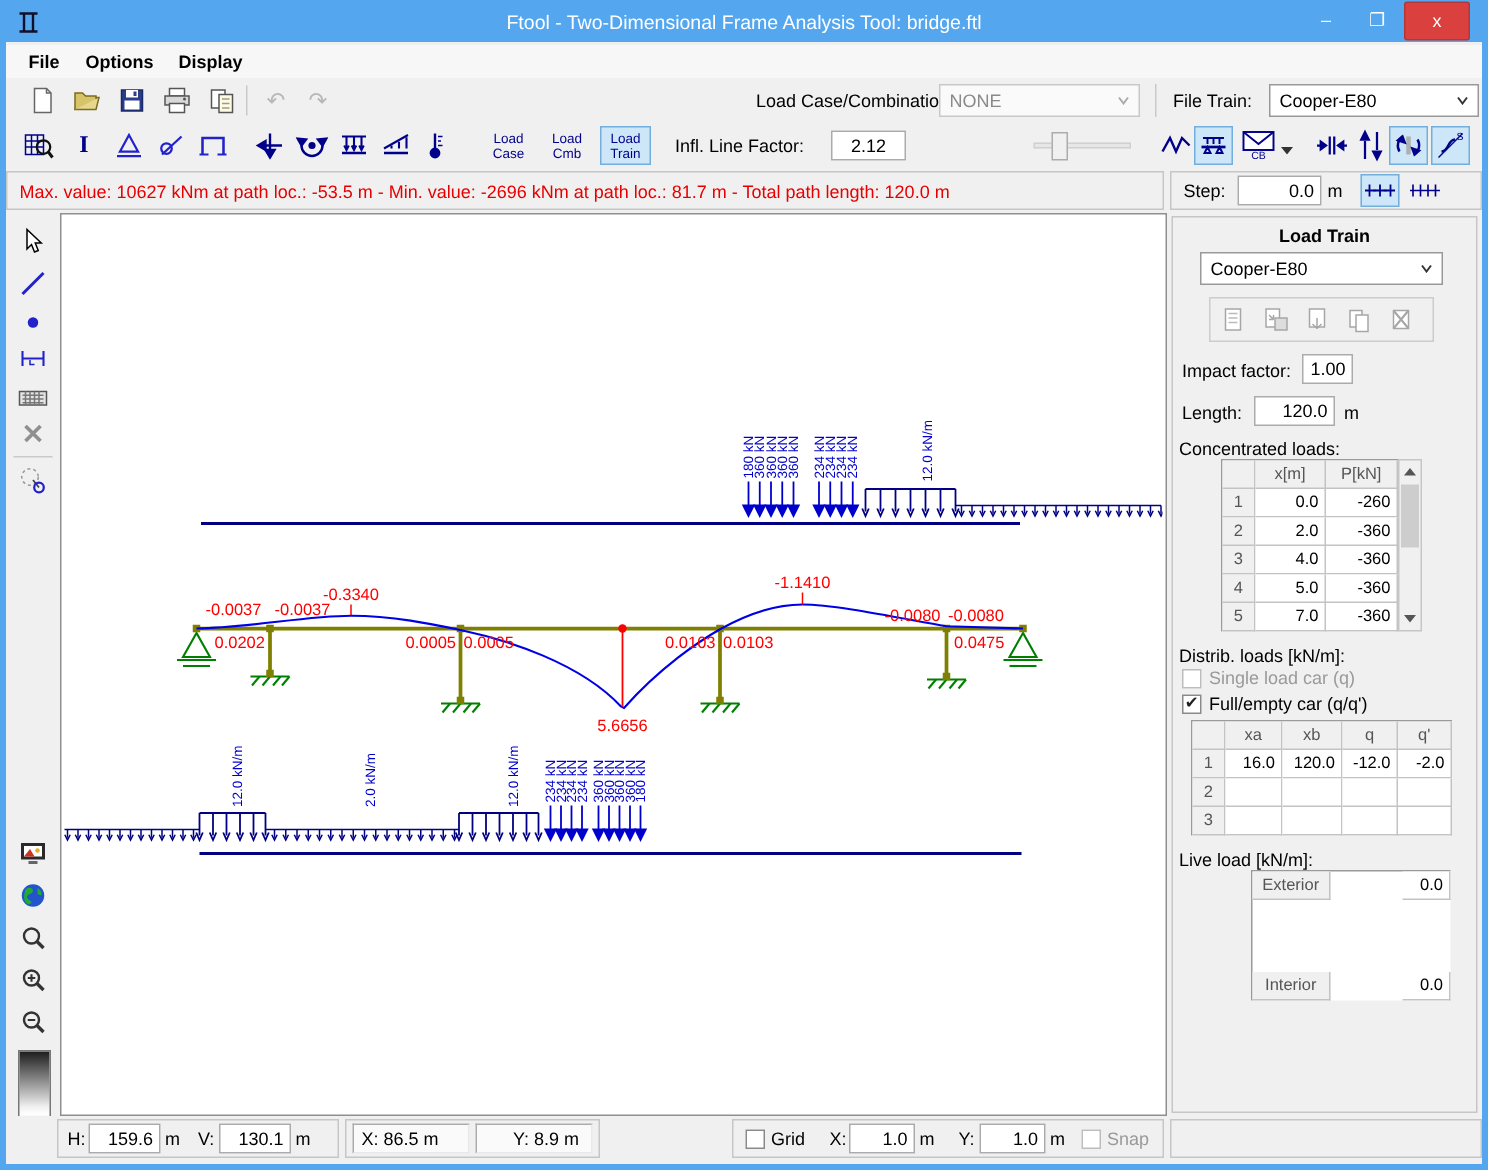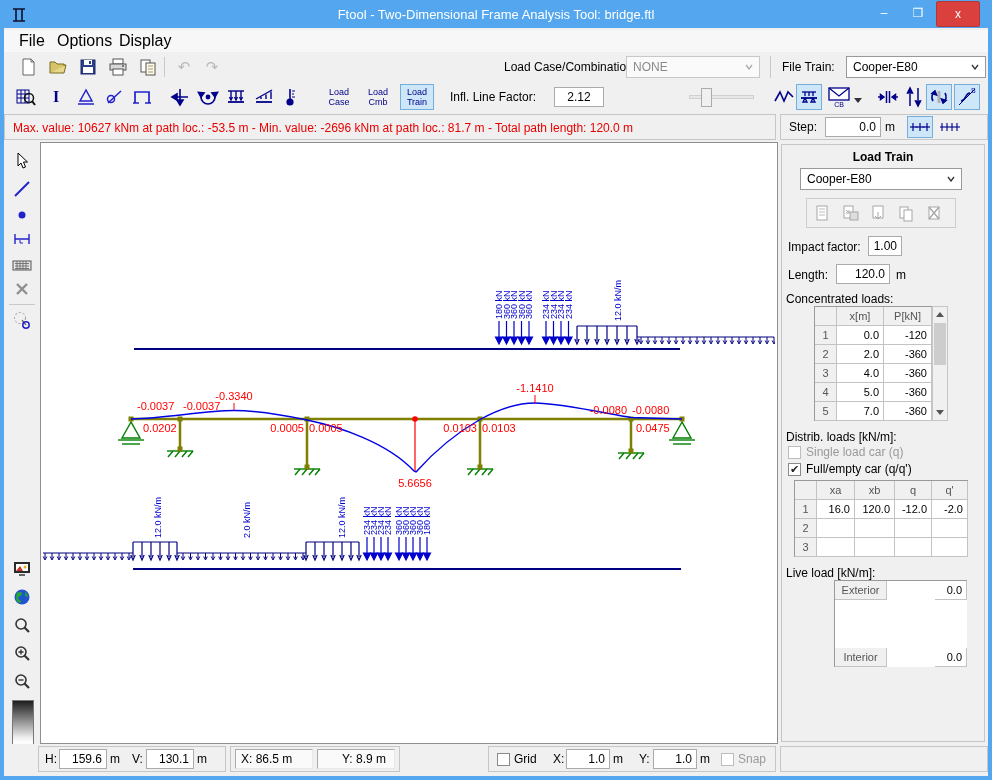--- a/index.html
+++ b/index.html
@@ -4,21 +4,21 @@
 <style>
   html,body{margin:0;padding:0;width:992px;height:780px;overflow:hidden;
     font-family:"Liberation Sans",sans-serif;-webkit-font-smoothing:antialiased;}
   .abs{position:absolute;}
   .frame{position:absolute;inset:0;background:#54A7EE;}
   .titlebar-text{position:absolute;left:0;right:0;top:7px;text-align:center;color:#fff;font-size:13px;}
   .winbtn{position:absolute;top:1px;height:24px;display:flex;align-items:center;justify-content:center;color:#fff;font-size:12px;cursor:default;}
   .closebtn{background:#D9403E;border:1px solid #B53634;border-radius:2px;}
   .client{position:absolute;left:4px;top:28px;right:4px;bottom:4px;background:#F0F0F0;}
   .menubar{position:absolute;left:4px;top:30px;width:984px;height:22px;background:#F7F7F7;border-bottom:1px solid #E2E2E2;}
-  .menuitem{position:absolute;top:0;height:22px;line-height:22px;padding:0 9px;font-size:16px;color:#000;}
+  .menuitem{position:absolute;top:0;height:22px;line-height:22px;padding:0 9px;font-size:12px;color:#000;font-weight:bold;}
   .toolbar{position:absolute;left:4px;width:984px;height:30px;background:#F0F0F0;border-bottom:1px solid #E0E0E0;}
   .tbi{position:absolute;width:24px;height:24px;display:flex;align-items:center;justify-content:center;}
   .vsep{position:absolute;width:1px;background:#C9C9C9;}
   .hsep{position:absolute;height:1px;background:#C9C9C9;}
   .lbl{position:absolute;font-size:12px;color:#000;white-space:nowrap;}
   .glbl{color:#9A9A9A;}
   .inp{position:absolute;background:#fff;border:1px solid #ABABAB;font-size:12px;display:flex;align-items:center;justify-content:flex-end;padding:0 4px;box-sizing:border-box;}
   .inp.center{justify-content:center;}
   .combo{position:absolute;background:#fff;border:1px solid #999;font-size:12px;display:flex;align-items:center;padding:0 6px;box-sizing:border-box;}
   .combo .chev{position:absolute;right:6px;top:50%;margin-top:-3px;width:8px;height:6px;}
@@ -681,21 +681,21 @@
     <div class="inp" style="left:58px;top:122px;width:54px;height:20px;">120.0</div>
     <div class="lbl" style="left:118px;top:126px;">m</div>
     <div class="lbl" style="left:8px;top:150px;">Concentrated loads:</div>
 
     <div class="tbl" style="left:36px;top:164px;grid-template-columns:22px 47px 48px;">
       <div class="c h"></div>
       <div class="c h">x[m]</div>
       <div class="c h">P[kN]</div>
       <div class="c rn">1</div>
       <div class="c">0.0</div>
-      <div class="c">-120</div>
+      <div class="c">-260</div>
       <div class="c rn">2</div>
       <div class="c">2.0</div>
       <div class="c">-360</div>
       <div class="c rn">3</div>
       <div class="c">4.0</div>
       <div class="c">-360</div>
       <div class="c rn">4</div>
       <div class="c">5.0</div>
       <div class="c">-360</div>
       <div class="c rn">5</div>

